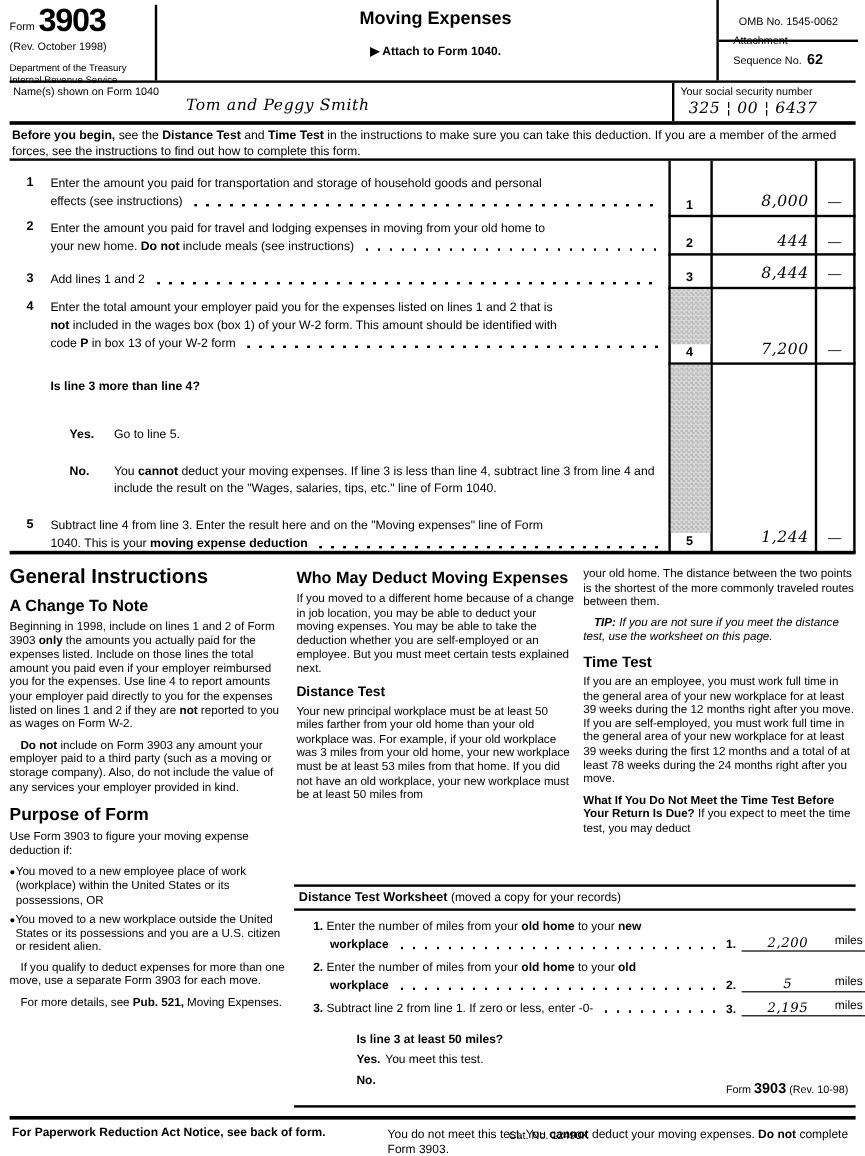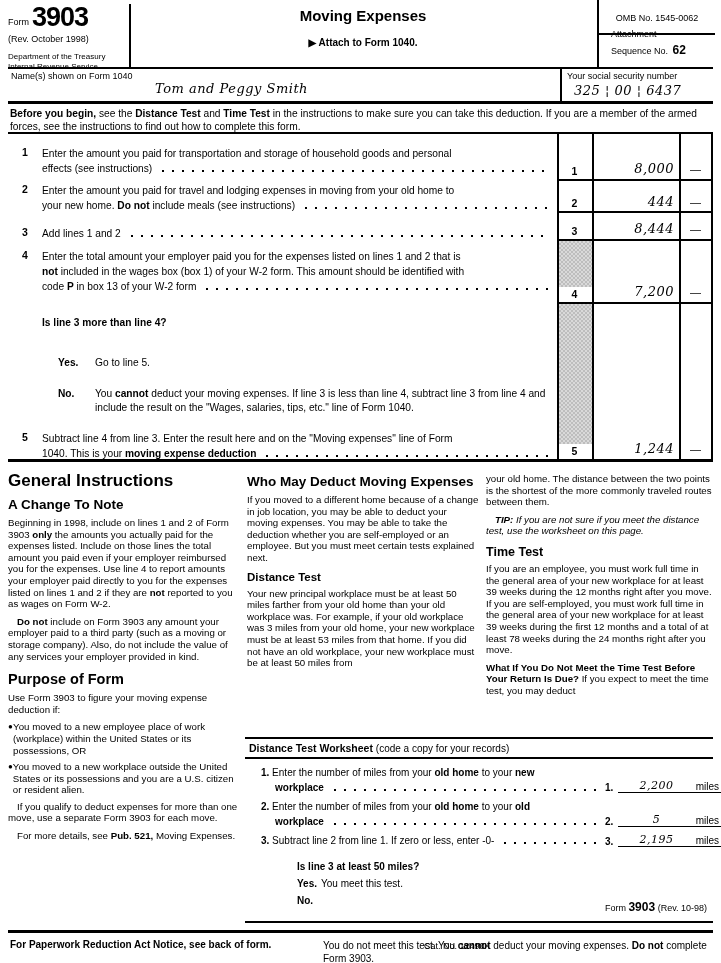--- a/index.html
+++ b/index.html
@@ -32,21 +32,21 @@
   .col p.ind{text-indent:9px;}
   .bullet{display:flex;margin:0 0 5px;}
   .bullet .dot{width:10px;font-size:8px;line-height:11.6px;}
   
   .ws{position:absolute;left:245px;top:737px;width:468px;height:186px;font-size:10px;}
   .wsrow{display:flex;margin-bottom:4px;}
   .wstext{flex:1;line-height:15px;padding-right:2px;}
   .wsindent{display:flex;padding-left:14px;}
   .entry{width:116px;display:flex;align-items:flex-end;padding-bottom:2px;}
   .entry .eno{font-weight:bold;margin-right:5px;}
-  .ubox{flex:1;border-bottom:1.5px solid #000;display:flex;align-items:flex-end;padding:0 2px;}
+  .ubox{flex:1;border-bottom:1.5px solid #000;display:flex;padding:0 2px;}
   .ubox .val{flex:1;text-align:center;font-size:11px;}
   .ubox .unit{margin-left:3px;font-size:10px;}
   .optrow{display:flex;line-height:13px;margin-bottom:4px;}
   .optlabel{font-weight:bold;flex:none;}
 </style>
 </head>
 <body>
 
 <div class="page">
 
@@ -206,21 +206,21 @@
     <p class="ind" style="font-style:italic;"><span style="font-weight: bold;">TIP:</span><span style="font-style: italic;"> If you are not sure if you meet the distance test, use the worksheet on this page.</span></p>
     <h3 style="font-size:12.5px;margin-top:9px;">Time Test</h3>
     <p>If you are an employee, you must work full time in the general area of your new workplace for at least 39 weeks during the 12 months right after you move. If you are self-employed, you must work full time in the general area of your new workplace for at least 39 weeks during the first 12 months and a total of at least 78 weeks during the 24 months right after you move.</p>
     <p><span style="font-weight: bold;">What If You Do Not Meet the Time Test Before Your Return Is Due?</span><span> If you expect to meet the time test, you may deduct</span></p>
   </div>
 
   <div class="ws">
     <div class="rule" style="left:0;top:0;width:468px;height:2px;"></div>
     <div class="abs" style="left:4px;top:5px;font-size:10.5px;">
       <span class="b">Distance Test Worksheet</span>
-      <span style="font-size:10px;">(code a copy for your records)</span>
+      <span style="font-size:10px;">(moved a copy for your records)</span>
     </div>
     <div class="rule" style="left:0;top:20px;width:468px;height:2px;"></div>
 
     <div class="abs" style="left:16px;top:28px;width:460px;">
       <div class="wsrow">
         <div class="wstext">
           <div><span style="font-weight: bold;">1.</span><span> Enter the number of miles from your </span><span style="font-weight: bold;">old home</span><span> to your </span><span style="font-weight: bold;">new</span></div>
           <div class="wsindent">
               <span><span style="font-weight: bold;">workplace</span></span>
               <span class="leader"></span>

